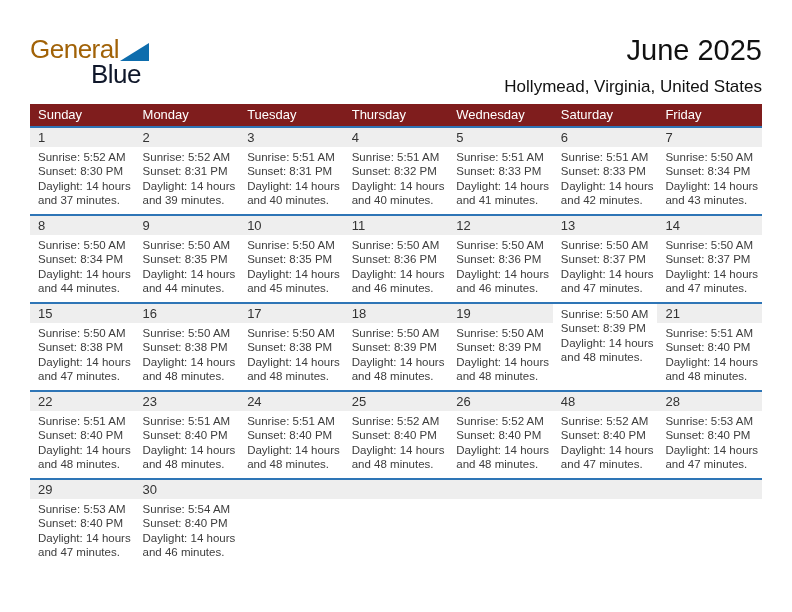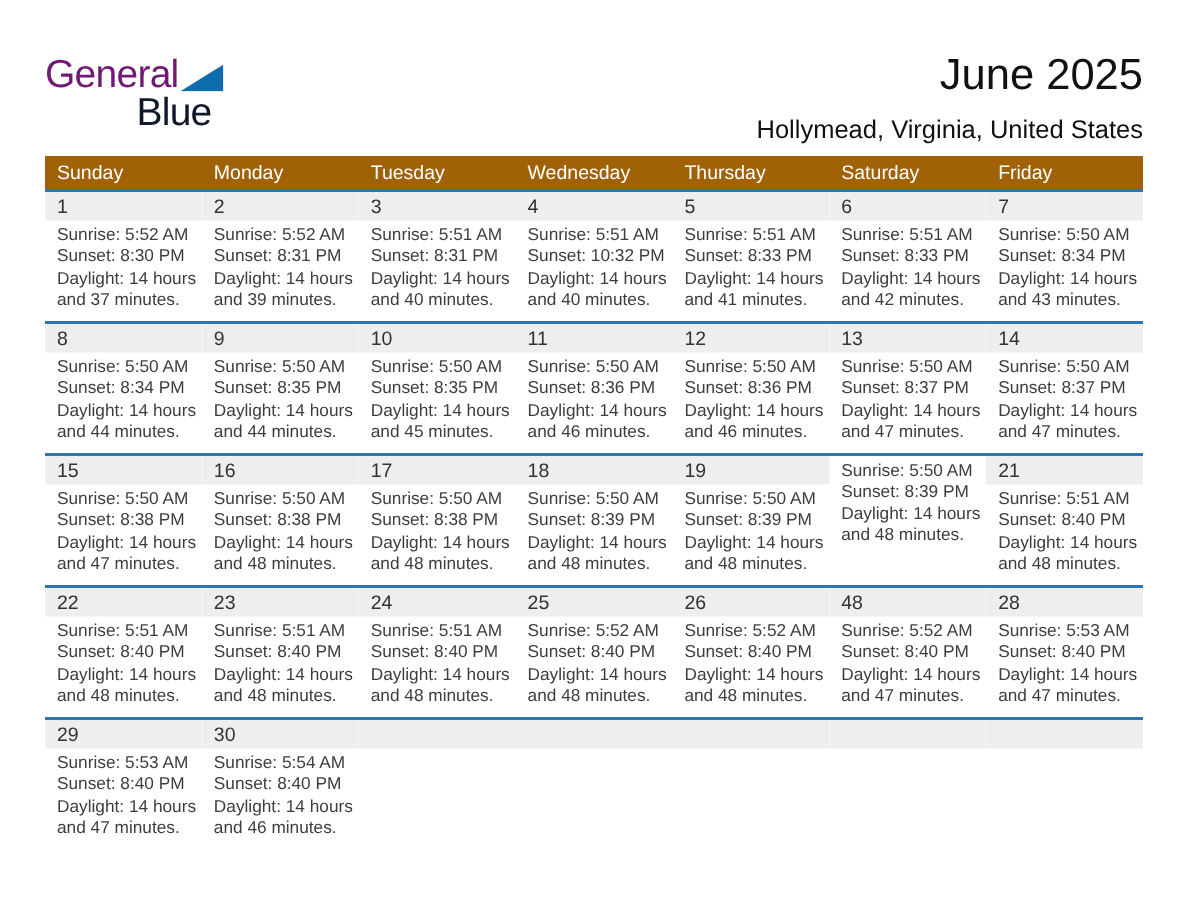--- a/index.html
+++ b/index.html
@@ -6,35 +6,35 @@
   .page{
     position:relative;
     width:792px;height:612px;
     background:#ffffff;
     font-family:"Liberation Sans", sans-serif;
     overflow:hidden;
   }
   
   .logo{position:absolute;left:30px;top:36px;width:130px;}
   .logo-line1{display:flex;align-items:flex-end;}
-  .logo-general{font-size:26px;line-height:26px;color:#701a75;letter-spacing:-0.5px;}
+  .logo-general{font-size:26px;line-height:26px;color:#a16207;letter-spacing:-0.5px;}
   .logo-triangle{
     display:inline-block;width:29px;height:18px;margin-left:1px;margin-bottom:1px;
     background:#0e6dad;
     clip-path:polygon(100% 0, 100% 100%, 0 100%);
   }
   .logo-blue{font-size:26px;line-height:24px;color:#0f172a;margin-left:61px;letter-spacing:-0.5px;}
   
   .cal-title{position:absolute;right:30px;top:34px;font-size:29px;color:#111;text-align:center;}
   .cal-subtitle{position:absolute;right:30px;top:77px;font-size:17px;color:#111;text-align:left;}
   
   .calendar{position:absolute;left:30px;top:104px;width:732px;}
   .weekday-row{
     display:grid;grid-template-columns:repeat(7,1fr);
-    background:#a16207;height:22px;
+    background:#7f1d1d;height:22px;
   }
   .weekday{color:#ffffff;font-size:13px;line-height:22px;padding-left:8px;
     white-space:nowrap;overflow:hidden;}
   .week{
     display:grid;grid-template-columns:repeat(7,1fr);
     height:88px;box-sizing:border-box;
   }
   .week.bordered{border-top:2px solid #2e75b6;}
   .daycell{overflow:hidden;}
   .daynum{
@@ -62,22 +62,22 @@
   </div>
 
   <div class="cal-title">June 2025</div>
   <div class="cal-subtitle">Hollymead, Virginia, United States</div>
 
   <div class="calendar">
     <div class="weekday-row">
         <div class="weekday">Sunday</div>
         <div class="weekday">Monday</div>
         <div class="weekday">Tuesday</div>
+        <div class="weekday">Thursday</div>
         <div class="weekday">Wednesday</div>
-        <div class="weekday">Thursday</div>
         <div class="weekday">Saturday</div>
         <div class="weekday">Friday</div>
       </div>
     <div id="weeks-container">
         <div class="week bordered">
           <div class="daycell">
             <div class="daynum">1</div>
             <div class="details">
               <div>Sunrise: 5:52 AM</div>
               <div>Sunset: 8:30 PM</div>
@@ -100,21 +100,21 @@
               <div>Sunrise: 5:51 AM</div>
               <div>Sunset: 8:31 PM</div>
               <div>Daylight: 14 hours</div>
               <div>and 40 minutes.</div>
             </div>
           </div>
           <div class="daycell">
             <div class="daynum">4</div>
             <div class="details">
               <div>Sunrise: 5:51 AM</div>
-              <div>Sunset: 10:32 PM</div>
+              <div>Sunset: 8:32 PM</div>
               <div>Daylight: 14 hours</div>
               <div>and 40 minutes.</div>
             </div>
           </div>
           <div class="daycell">
             <div class="daynum">5</div>
             <div class="details">
               <div>Sunrise: 5:51 AM</div>
               <div>Sunset: 8:33 PM</div>
               <div>Daylight: 14 hours</div>

